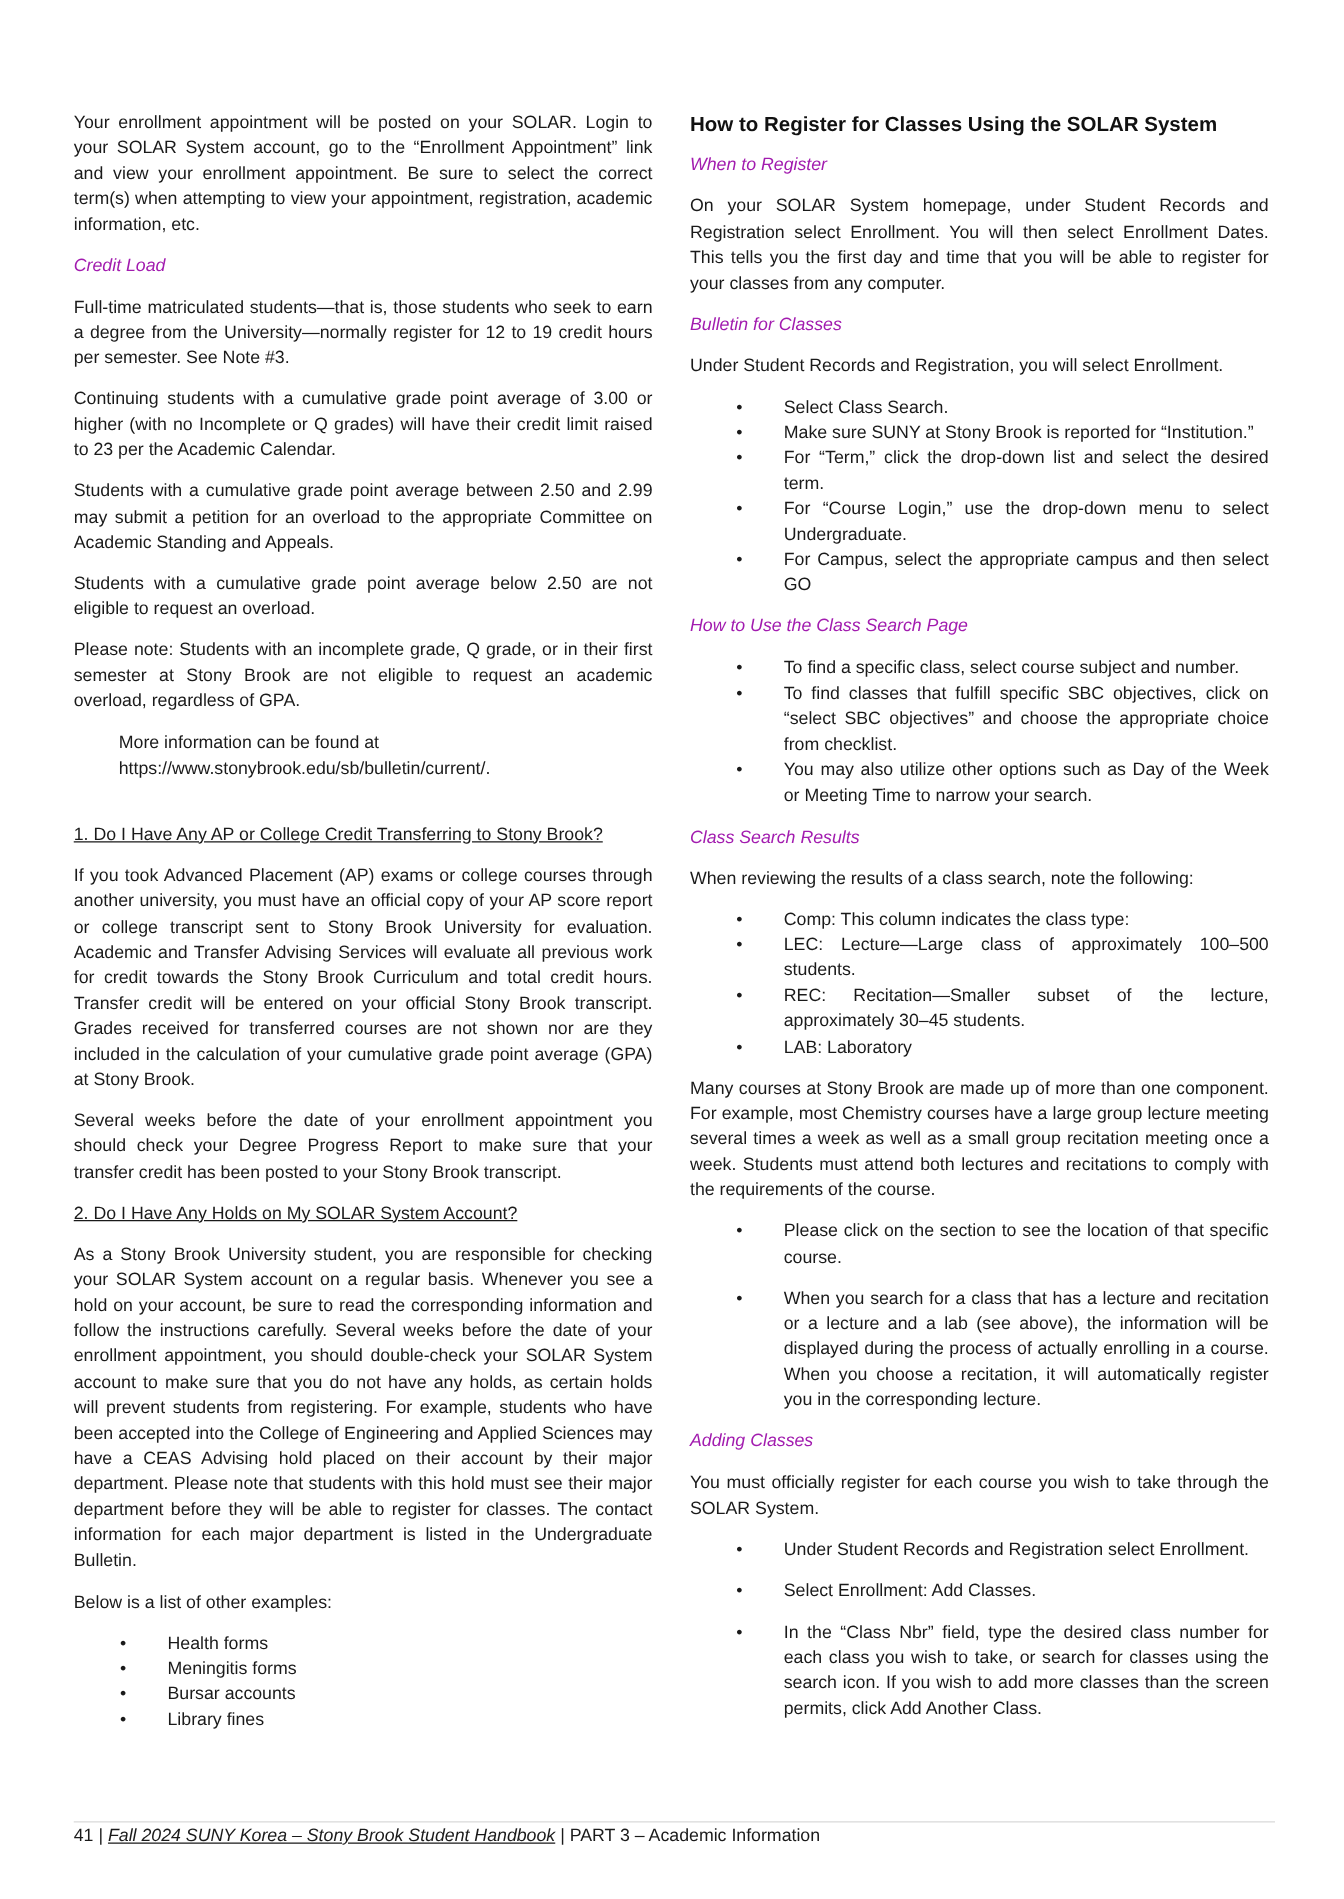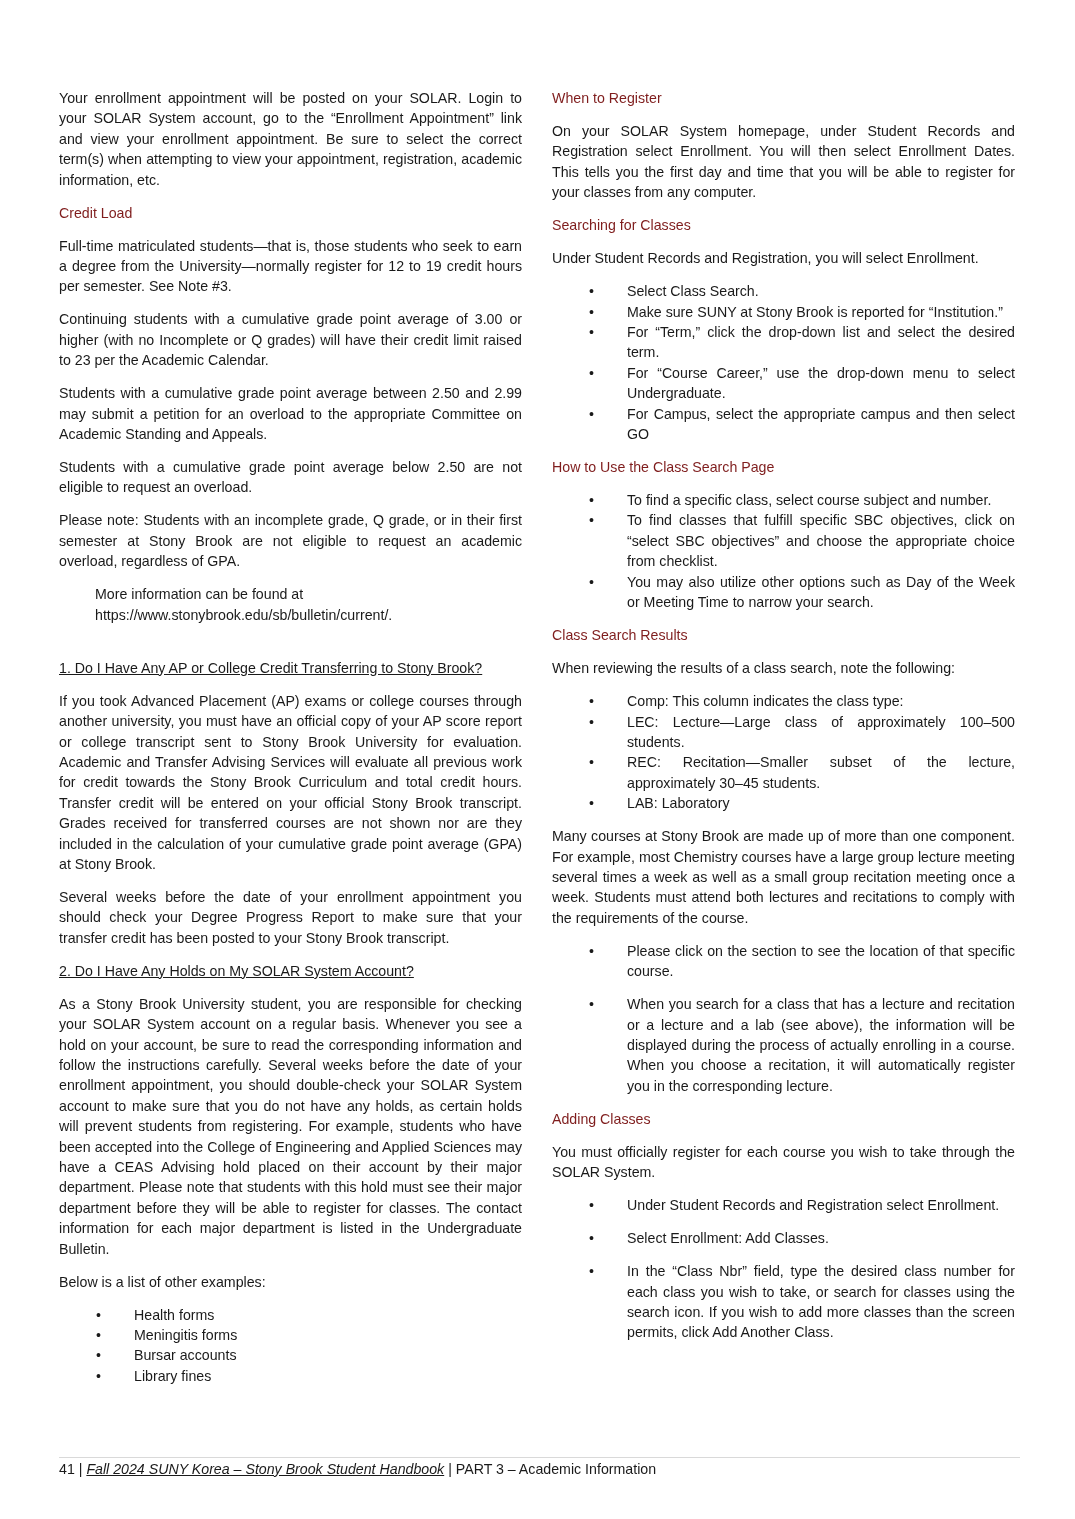--- a/index.html
+++ b/index.html
@@ -2,21 +2,21 @@
 <html><head>
 <meta charset="utf-8">
 <style>
   html, body { margin: 0; padding: 0; background: #ffffff; }
   body { width: 1075px; height: 1519px; position: relative; overflow: hidden;
          font-family: "Liberation Sans", sans-serif; color: #1a1a1a; }
   .col { position: absolute; top: 88px; width: 463px; font-size: 14.2px; line-height: 20.4px; }
   .col.left { left: 59px; }
   .col.right { left: 552px; }
   p { margin: 0 0 12.6px 0; text-align: justify; }
-  .sub { color: #7f1d1d; margin: 0 0 12.6px 0; }
+  .sub { color: #a21caf; margin: 0 0 12.6px 0; font-style: italic; }
   .h1 { font-weight: bold; font-size: 16.4px; margin: 2px 0 12px 0; color: #111; }
   .uh { text-decoration: underline; margin: 0 0 12.6px 0; }
   ul { list-style: none; margin: 0 0 12.6px 0; padding: 0; }
   li { position: relative; padding-left: 75px; text-align: justify; }
   li .bullet { position: absolute; left: 37px; top: 0; }
   ul.spaced li { margin-bottom: 12.6px; }
   ul.spaced { margin-bottom: 0; }
   .gap { height: 20px; }
   .footer-rule { position: absolute; left: 59px; width: 961px; top: 1457px; height: 1px; background: #d9d9d9; }
   .footer { position: absolute; left: 59px; top: 1461px; font-size: 14.2px; color: #1a1a1a; }
@@ -46,29 +46,30 @@
   <div style="margin-bottom:12.6px;">Below is a list of other examples:</div>
   <ul>
     <li><span class="bullet">•</span><span>Health forms</span></li>
     <li><span class="bullet">•</span><span>Meningitis forms</span></li>
     <li><span class="bullet">•</span><span>Bursar accounts</span></li>
     <li><span class="bullet">•</span><span>Library fines</span></li>
   </ul>
 </div>
 
 <div class="col right">
+  <div class="h1">How to Register for Classes Using the SOLAR System</div>
   <div class="sub">When to Register</div>
   <p>On your SOLAR System homepage, under Student Records and Registration select Enrollment. You will then select Enrollment Dates. This tells you the first day and time that you will be able to register for your classes from any computer.</p>
-  <div class="sub">Searching for Classes</div>
+  <div class="sub">Bulletin for Classes</div>
   <p>Under Student Records and Registration, you will select Enrollment.</p>
   <ul>
     <li><span class="bullet">•</span><span>Select Class Search.</span></li>
     <li><span class="bullet">•</span><span>Make sure SUNY at Stony Brook is reported for “Institution.”</span></li>
     <li><span class="bullet">•</span><span>For “Term,” click the drop-down list and select the desired term.</span></li>
-    <li><span class="bullet">•</span><span>For “Course Career,” use the drop-down menu to select Undergraduate.</span></li>
+    <li><span class="bullet">•</span><span>For “Course Login,” use the drop-down menu to select Undergraduate.</span></li>
     <li><span class="bullet">•</span><span>For Campus, select the appropriate campus and then select GO</span></li>
   </ul>
   <div class="sub">How to Use the Class Search Page</div>
   <ul>
     <li><span class="bullet">•</span><span>To find a specific class, select course subject and number.</span></li>
     <li><span class="bullet">•</span><span>To find classes that fulfill specific SBC objectives, click on “select SBC objectives” and choose the appropriate choice from checklist.</span></li>
     <li><span class="bullet">•</span><span>You may also utilize other options such as Day of the Week or Meeting Time to narrow your search.</span></li>
   </ul>
   <div class="sub">Class Search Results</div>
   <p>When reviewing the results of a class search, note the following:</p>

